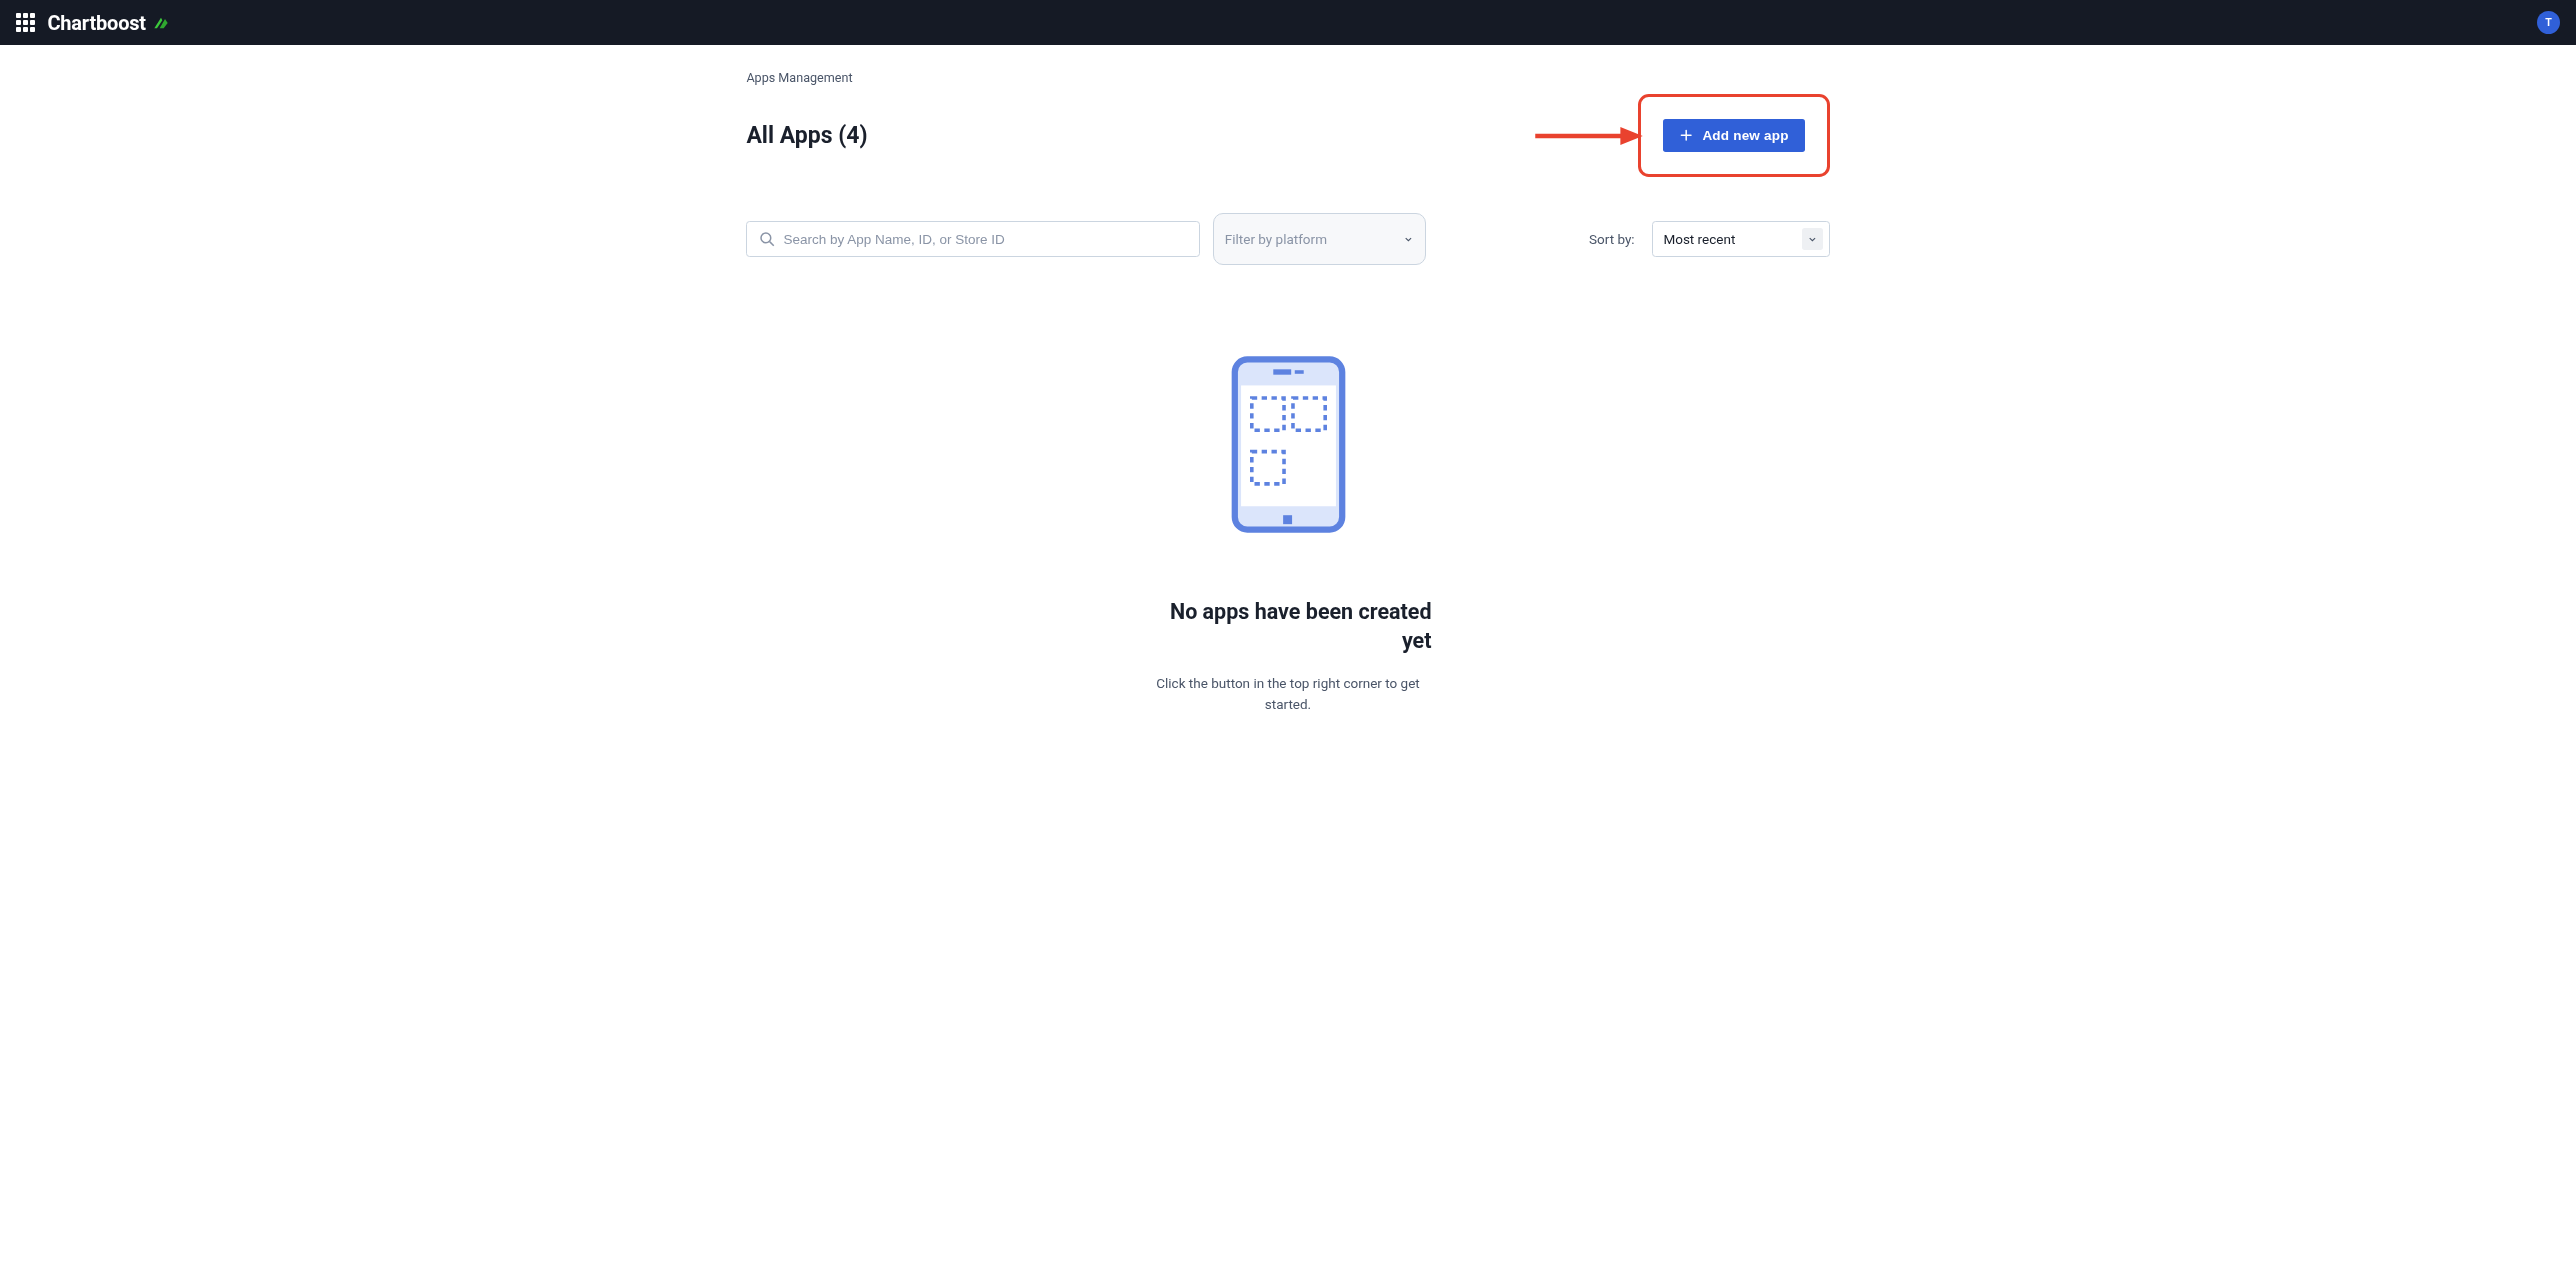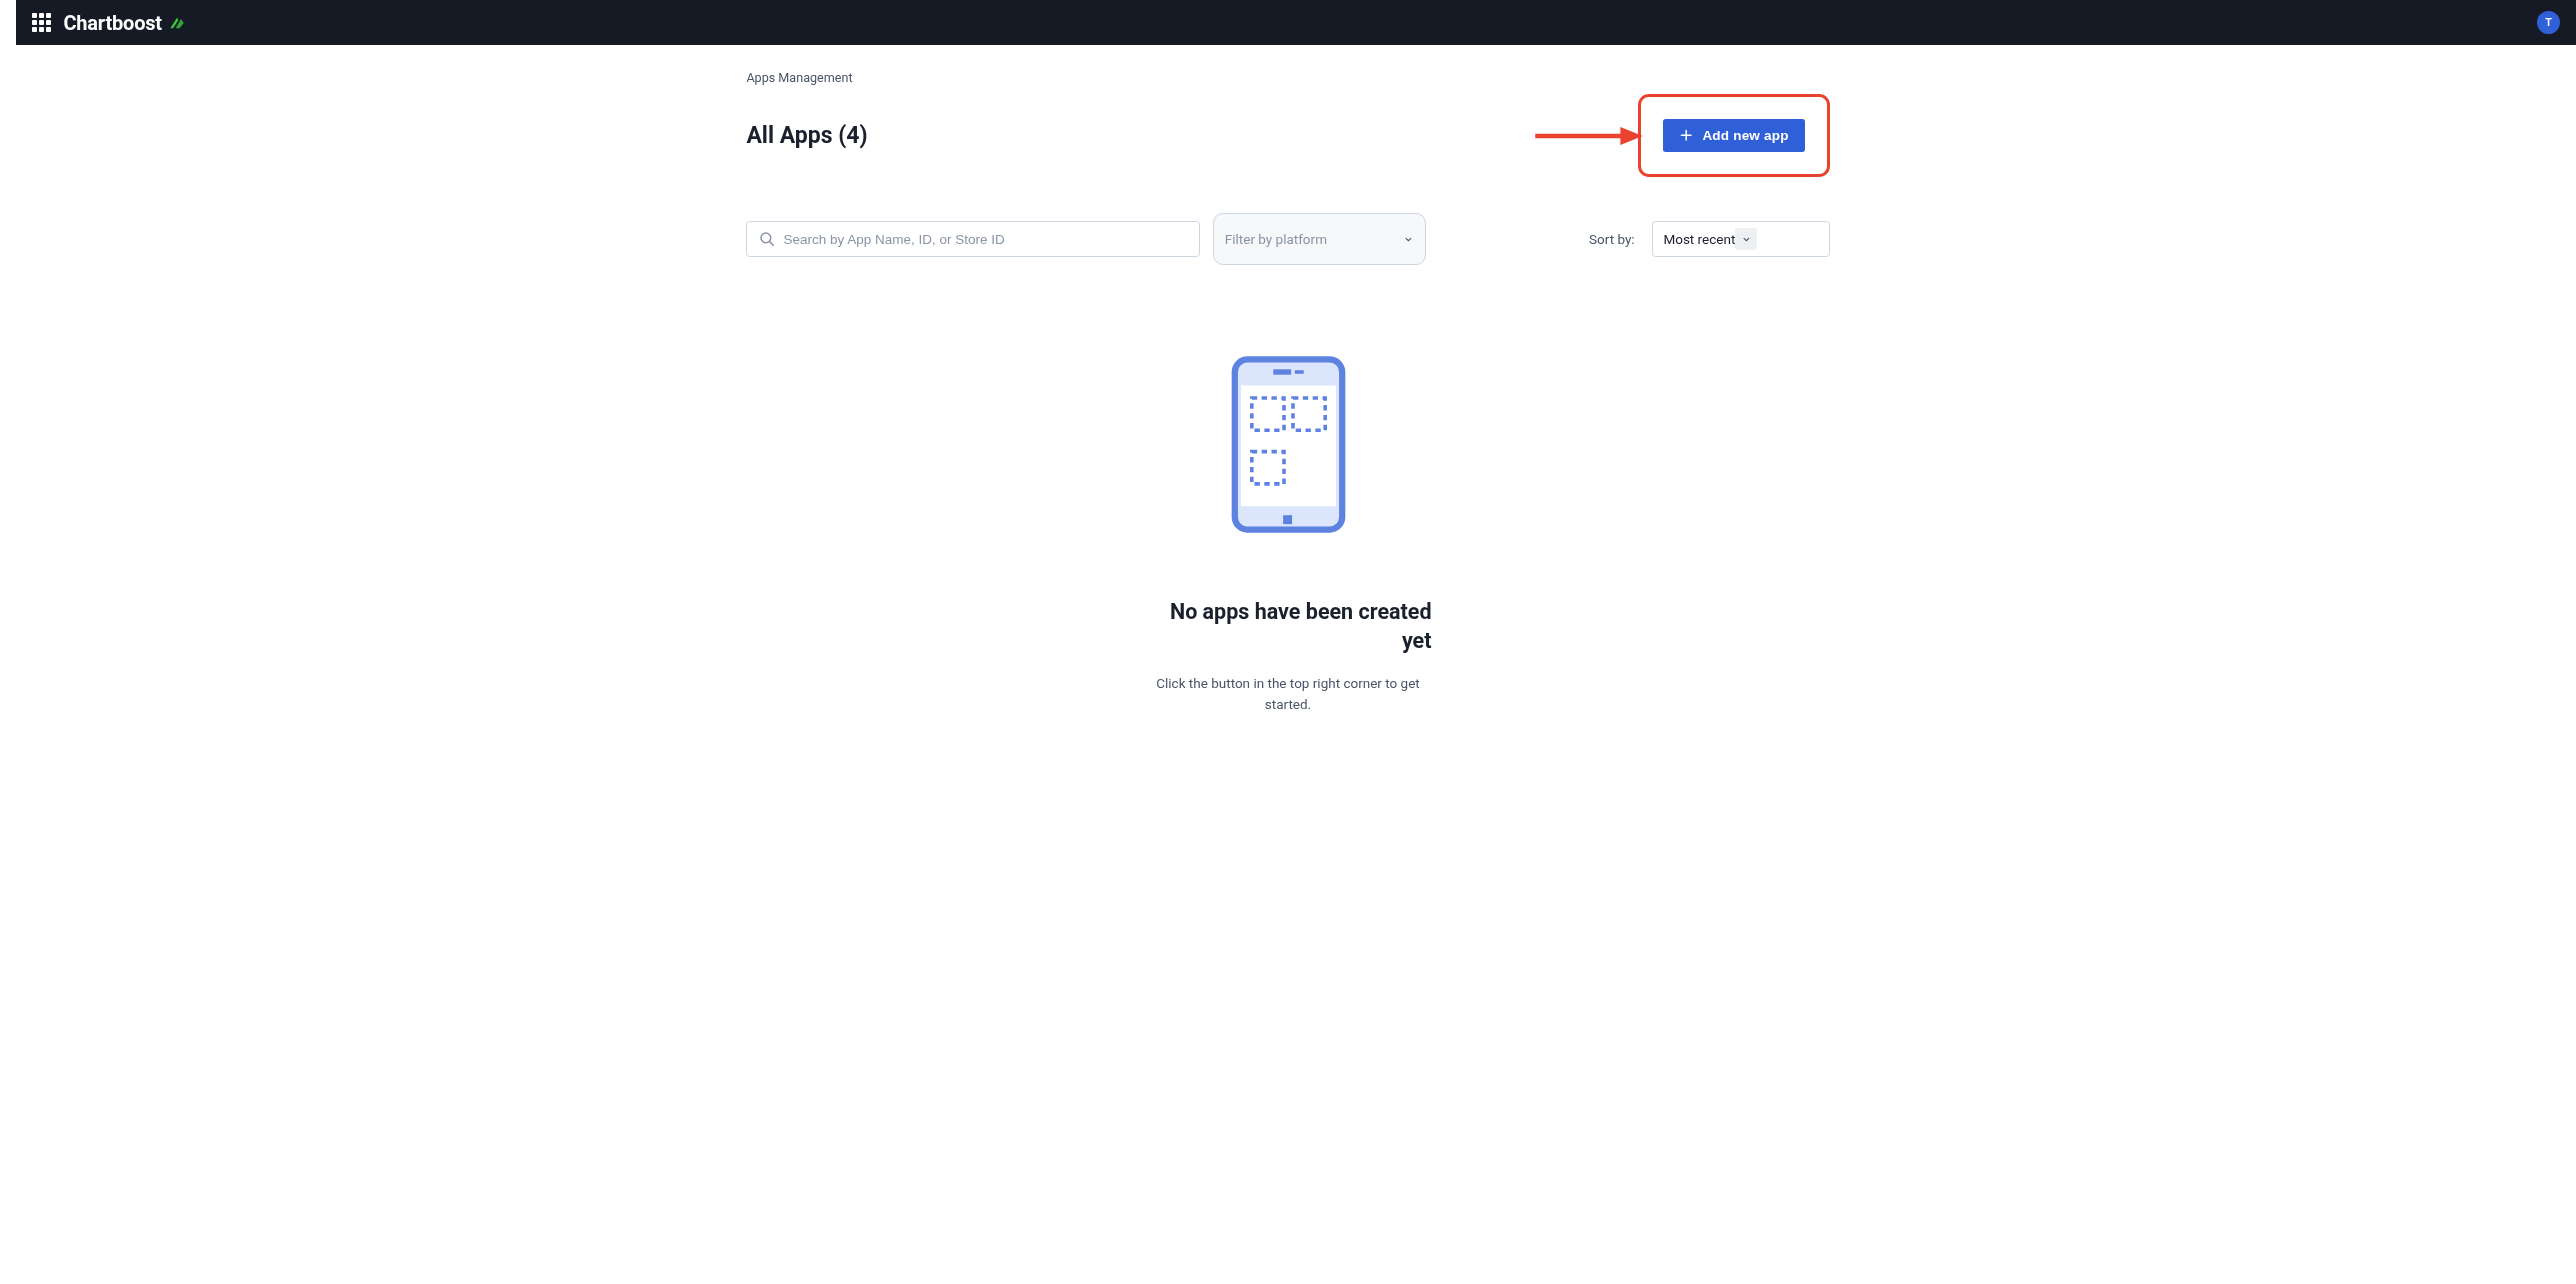--- a/index.html
+++ b/index.html
@@ -8,21 +8,20 @@
     background: #ffffff;
     color: #1a202c;
   }
   .topbar {
     background: #151a25;
     height: 45px;
     display: flex;
     align-items: center;
     padding: 0 16px;
     justify-content: space-between;
-    margin-left: 16px;
   }
   .topbar-left { display: flex; align-items: center; gap: 12.6px; }
   .apps-grid-icon {
     display: grid;
     grid-template-columns: repeat(3,4.5px);
     grid-template-rows: repeat(3,4.5px);
     gap: 2.7px;
     cursor: pointer;
   }
   .apps-grid-icon span { background: #fff; width:4.5px; height:4.5px; border-radius:0.9px; }
@@ -79,21 +78,21 @@
   .platform-filter {
     border:0.9px solid #cbd5e0; border-radius:10px; height:52px; width:213px;
     background:#f7f8fa; display:flex; align-items:center; justify-content:space-between;
     padding: 0 10.8px; cursor:pointer; color:#8a94a6; font-size:13.5px;
   }
   .spacer { flex: 1; }
   .sort-group { display:flex; align-items:center; gap:17px; }
   .sort-label { color:#4a5568; font-size:13.5px; }
   .sort-select {
     border:0.9px solid #cbd5e0; border-radius:3.6px; height:36px; width:178px;
-    display:flex; align-items:center; 
+    display:flex; align-items:center; justify-content:space-between;
     padding: 0 10.8px; cursor:pointer; color:#1a202c; font-size:13.5px; background:#fff;
   }
   .sort-select .chev-box { background:#eef0f3; width:21.5px; height:21.5px; border-radius:2.7px; display:flex; align-items:center; justify-content:center; margin-right:-5.4px;}
   .chev-icon { width:10.8px; height:10.8px; }
 
   .empty-state {
     display:flex; flex-direction:column; align-items:center; text-align:center;
     padding-top: 54px;
   }
   .phone-illus { width: 117px; height: 179px; margin-bottom: 63px; }

